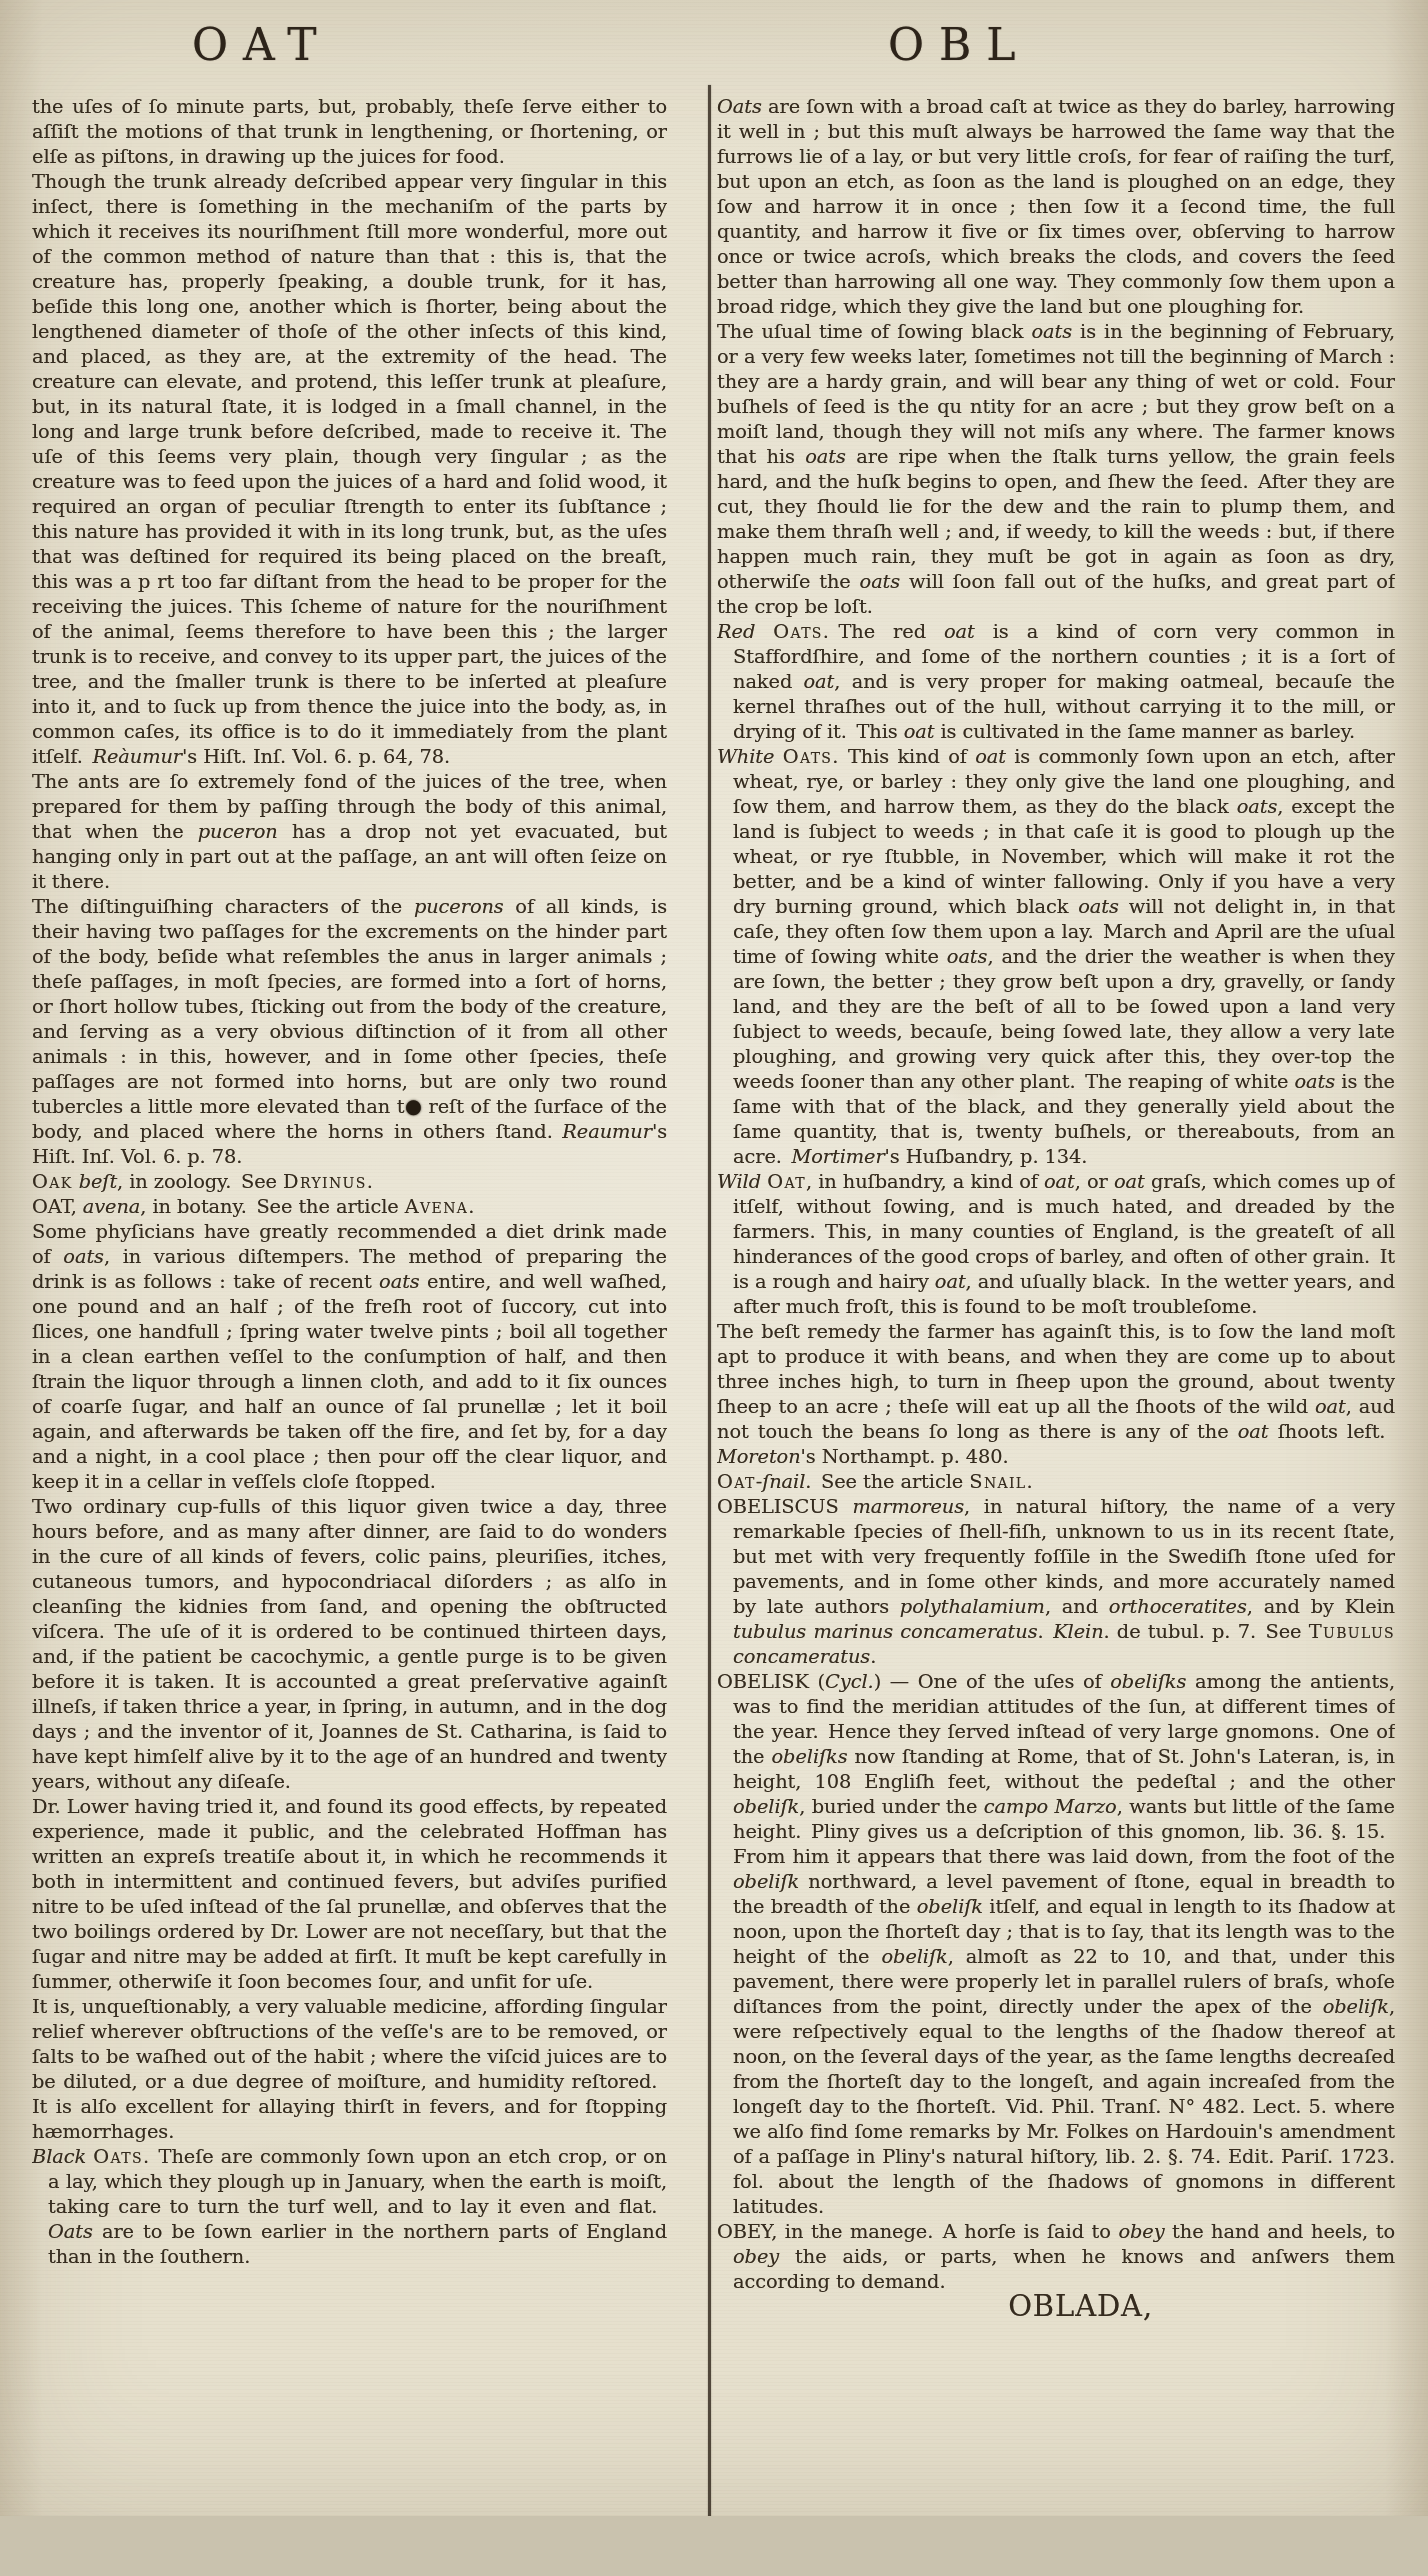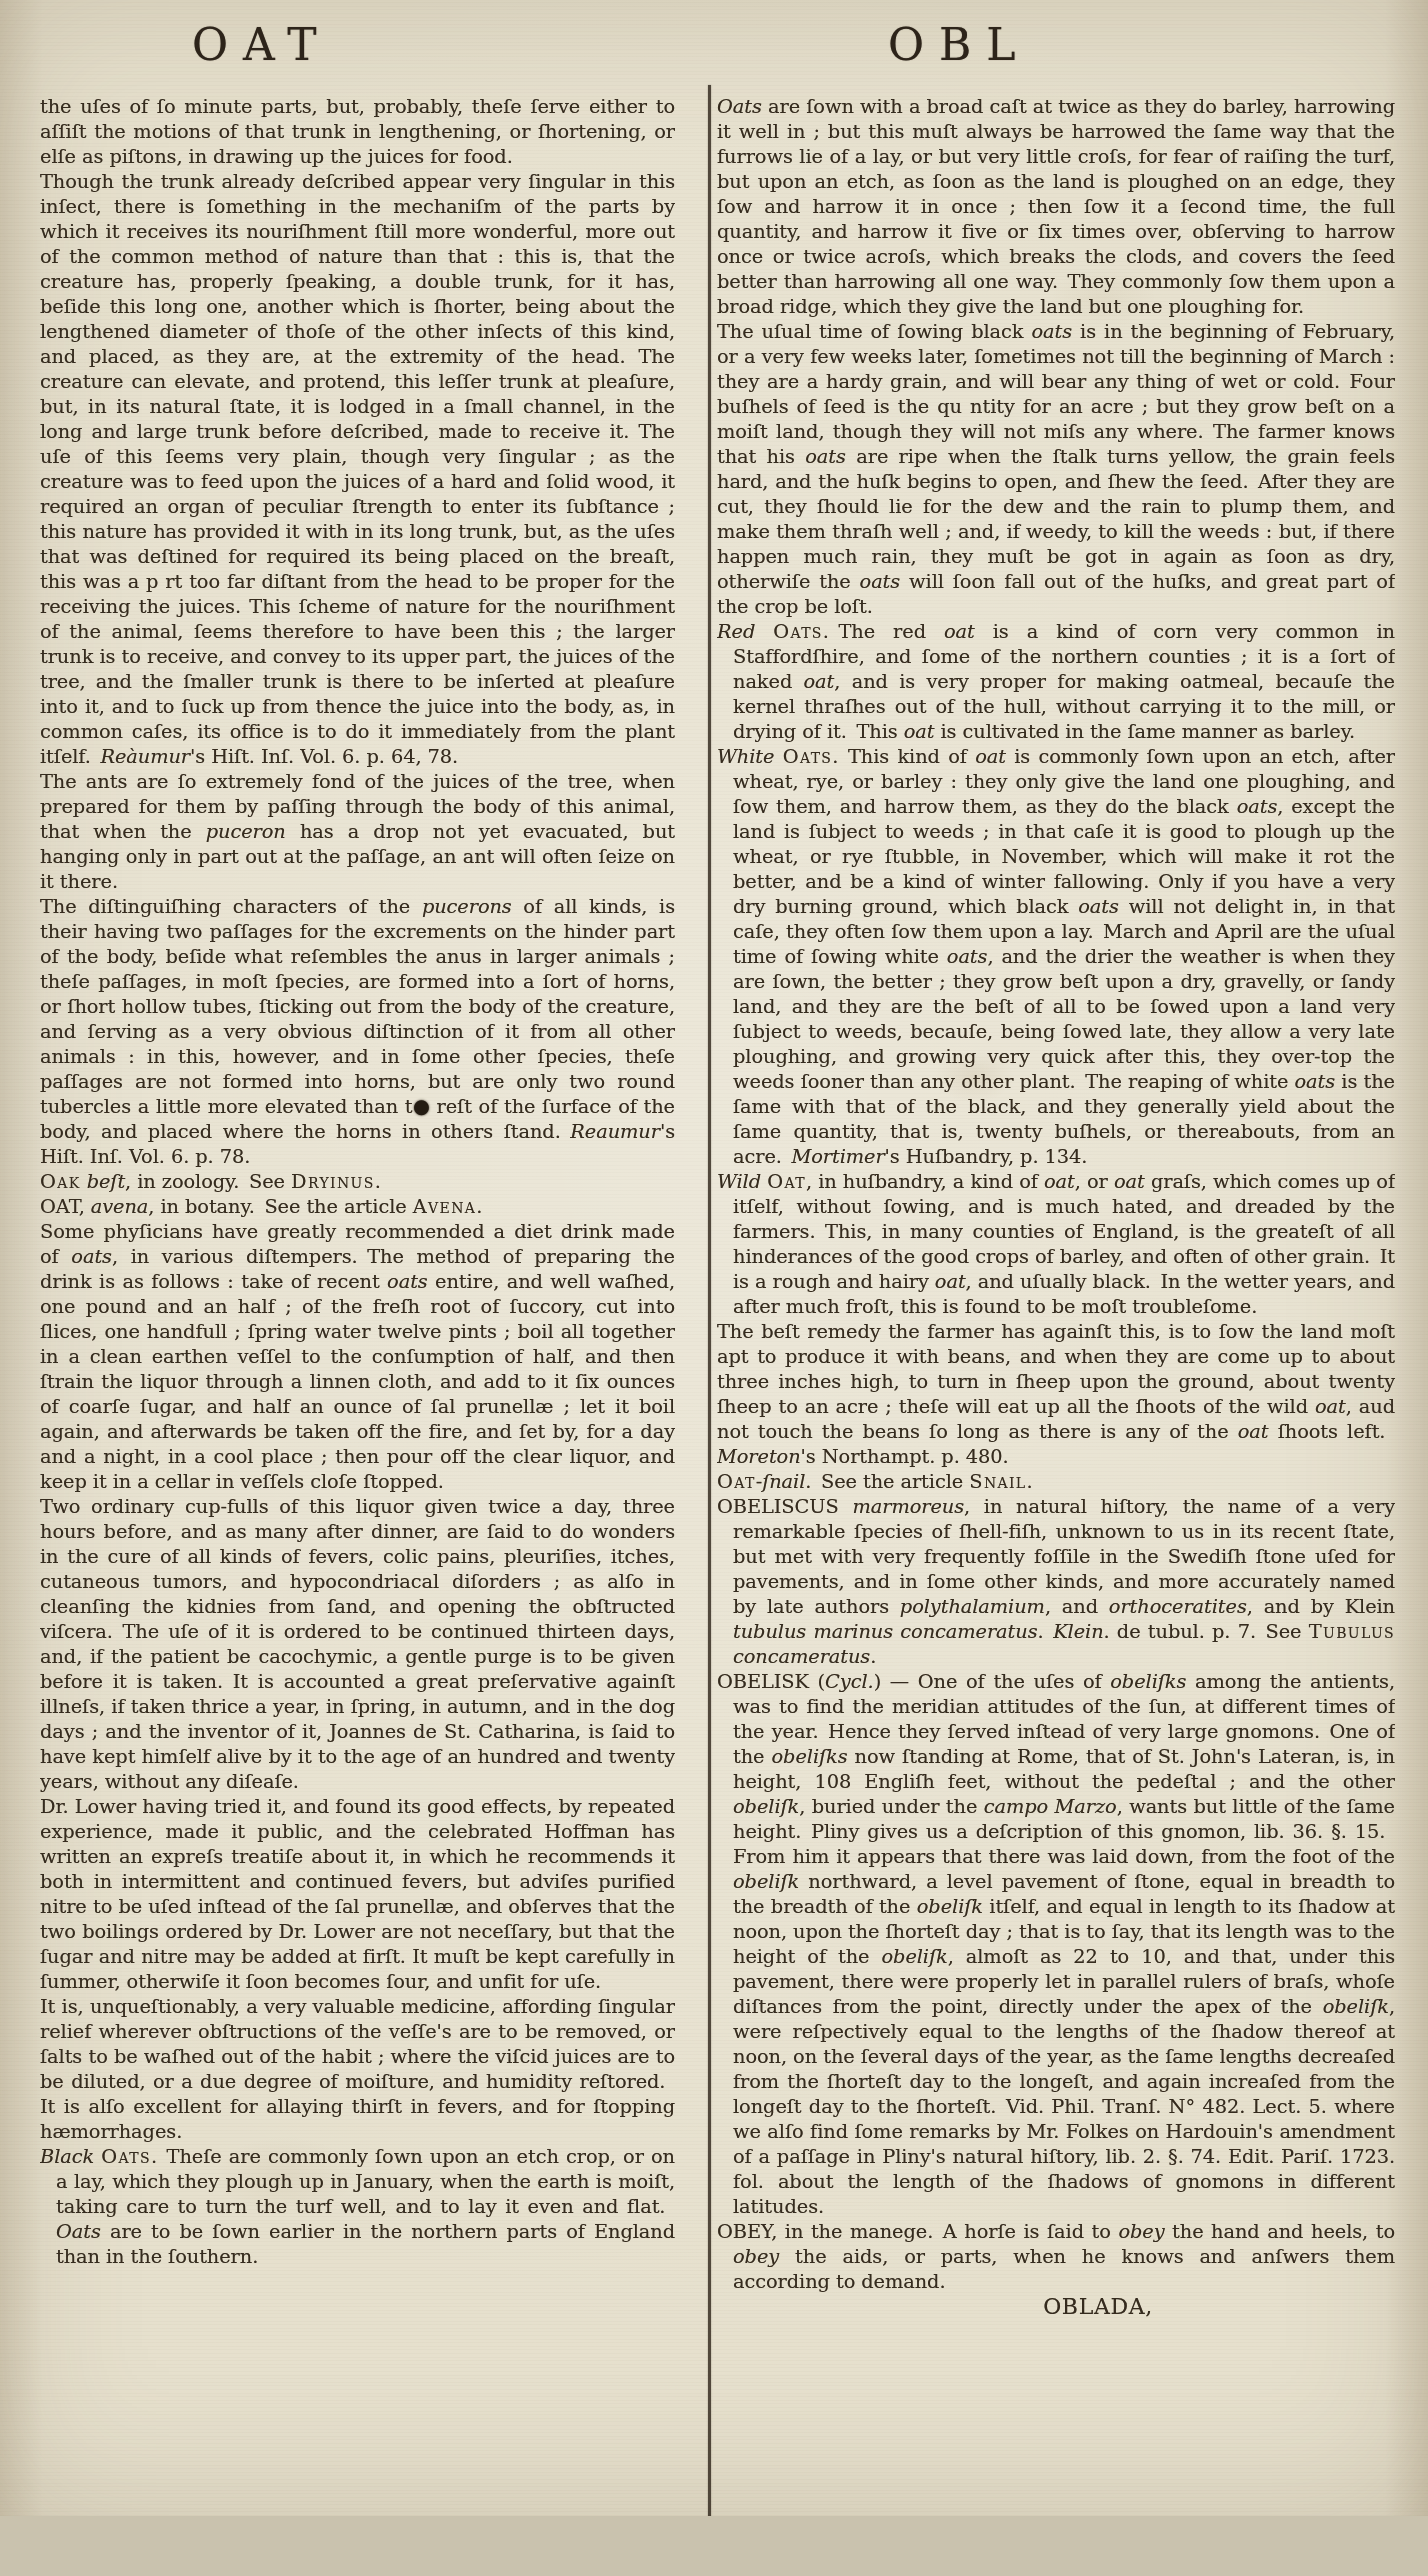--- a/index.html
+++ b/index.html
@@ -34,30 +34,30 @@
 
   .col{
     position:absolute;top:94px;
     text-align:justify;
     font-size:19.4px;line-height:25px;
     letter-spacing:-0.005em;
     color:#352b1e;
     text-shadow:0 0 0.6px rgba(52,42,28,0.45);
     overflow:hidden;
   }
-  #col-left{left:40px;width:635px;height:2465px;}
+  #col-left{left:32px;width:635px;height:2465px;}
   #col-right{left:717px;width:678px;height:2473px;}
 
   .col p{margin:0;}
   .p-cont,.p-para{margin-left:16px;}
   .p-entry{padding-left:16px;text-indent:-16px;}
   .p-catchword{
     margin-top:7.1px;
     text-align:right;padding-right:242px;
-    font-size:22px;letter-spacing:0.03em;
+    font-size:29px;letter-spacing:0.03em;
     text-indent:0;
   }
   .i{font-style:italic;}
   .sc{font-variant:small-caps;letter-spacing:0.07em;}
   .blot{color:#241c12;text-shadow:0 0 2.2px #241c12;letter-spacing:-0.04em;}
 
   .divider{
     position:absolute;left:708px;top:85px;
     width:2.7px;height:2467px;
     background:rgba(48,38,27,0.82);

